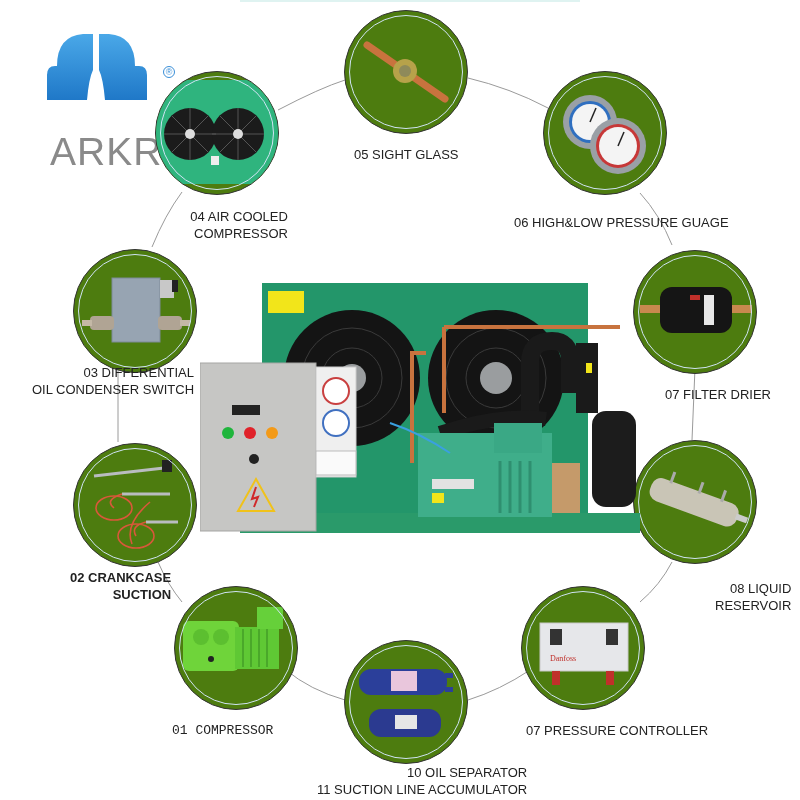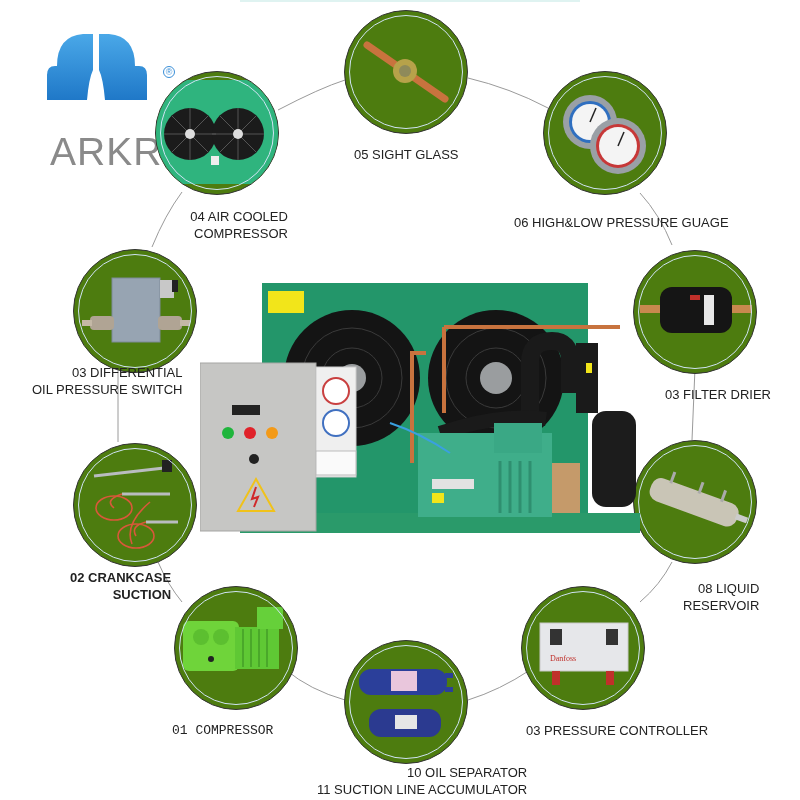--- a/index.html
+++ b/index.html
@@ -108,53 +108,53 @@
   <div class="inner"></div>
   <svg width="124" height="124" viewBox="0 0 124 124">
     <rect x="6" y="54" width="20" height="8" fill="#c8894e"></rect>
     <rect x="98" y="54" width="20" height="8" fill="#c8894e"></rect>
     <rect x="26" y="36" width="72" height="46" rx="12" fill="#151515"></rect>
     <rect x="70" y="44" width="10" height="30" fill="#e8e8e8"></rect>
     <rect x="56" y="44" width="10" height="5" fill="#c0302a"></rect>
   </svg>
 </div>
 <div class="label" style="left:665px;top:386px;">
-  <span>03 FILTER DRIER</span>
+  <span>07 FILTER DRIER</span>
 </div>
 
 <div class="node" style="left:633px;top:440px;">
   <div class="inner"></div>
   <svg width="124" height="124" viewBox="0 0 124 124">
     <g transform="rotate(20 62 62)">
       <rect x="14" y="50" width="92" height="24" rx="10" fill="#c9c5b6"></rect>
       <rect x="30" y="40" width="3" height="12" fill="#aaa"></rect>
         <rect x="60" y="40" width="3" height="12" fill="#aaa"></rect>
       <rect x="84" y="40" width="3" height="12" fill="#aaa"></rect>
       <rect x="104" y="58" width="12" height="6" fill="#ccc"></rect>
     </g>
   </svg>
 </div>
-<div class="label" style="left:665px;top:580px;">
+<div class="label" style="left:697px;top:580px;">
   <span>08 LIQUID</span>
   <span style="padding-left:18px">RESERVOIR</span>
 </div>
 
 <div class="node" style="left:521px;top:586px;">
   <div class="inner"></div>
   <svg width="124" height="124" viewBox="0 0 124 124">
     <rect x="18" y="36" width="88" height="48" fill="#e6e7ea" stroke="#c8c8c8"></rect>
     <rect x="28" y="42" width="12" height="16" fill="#333"></rect>
     <rect x="84" y="42" width="12" height="16" fill="#333"></rect>
     <text x="28" y="74" font-size="8" fill="#c0302a" font-family="Liberation Serif, serif">Danfoss</text>
     <rect x="30" y="84" width="8" height="14" fill="#c0302a"></rect>
     <rect x="84" y="84" width="8" height="14" fill="#c0302a"></rect>
   </svg>
 </div>
 <div class="label" style="left:526px;top:722px;">
-  <span>03 PRESSURE CONTROLLER</span>
+  <span>07 PRESSURE CONTROLLER</span>
 </div>
 
 <div class="node" style="left:344px;top:640px;">
   <div class="inner"></div>
   <svg width="124" height="124" viewBox="0 0 124 124">
     <rect x="14" y="28" width="88" height="26" rx="12" fill="#2b3f9a"></rect>
     <rect x="46" y="30" width="26" height="20" fill="#e9c6dc"></rect>
     <rect x="100" y="32" width="8" height="5" fill="#2b3f9a"></rect>
       <rect x="100" y="46" width="8" height="5" fill="#2b3f9a"></rect>
     <rect x="24" y="68" width="72" height="28" rx="12" fill="#2b3a90"></rect>
@@ -210,21 +210,21 @@
     <rect x="86" y="30" width="14" height="18" fill="#c8c8c8"></rect>
     <rect x="98" y="30" width="6" height="12" fill="#222"></rect>
     <rect x="16" y="66" width="24" height="14" rx="4" fill="#b0a494"></rect>
     <rect x="84" y="66" width="24" height="14" rx="4" fill="#b0a494"></rect>
     <rect x="8" y="70" width="10" height="6" fill="#c4b8a6"></rect>
     <rect x="106" y="70" width="10" height="6" fill="#c4b8a6"></rect>
   </svg>
 </div>
 <div class="label" style="left:28px;top:364px;">
   <span>03 DIFFERENTIAL</span>
-  <span style="padding-left:4px">OIL PRESSURE SWITCH</span>
+  <span style="padding-left:4px">OIL CONDENSER SWITCH</span>
 </div>
 
 <div class="main-unit">
   <svg width="440" height="262" viewBox="0 0 440 262">
 
     <rect x="62" y="0" width="326" height="230" fill="#23966a"></rect>
     <rect x="68" y="8" width="36" height="22" fill="#f2e51a"></rect>
 
     <circle cx="152" cy="95" r="68" fill="#141414"></circle>
     <circle cx="296" cy="95" r="68" fill="#141414"></circle>

